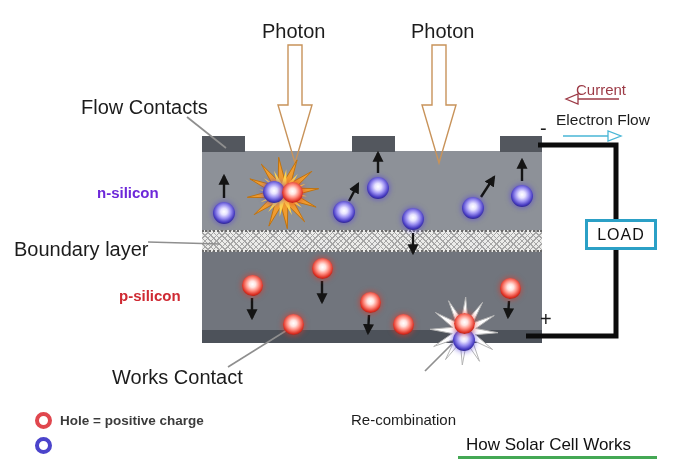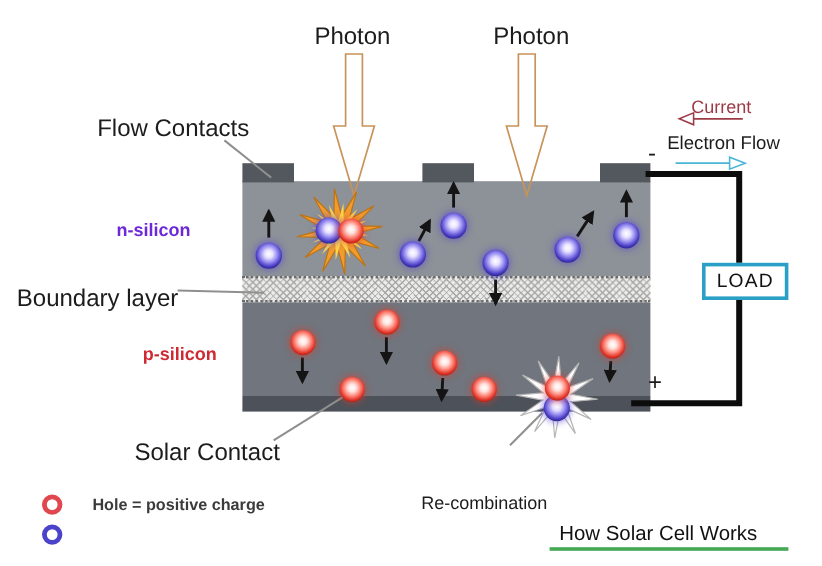--- a/index.html
+++ b/index.html
@@ -23,21 +23,21 @@
     width:21px;height:21px;
     background:radial-gradient(circle at 50% 44%, #ffffff 0%, #ffe4e0 20%, #ff8d80 42%, #e03528 64%, #a81a0f 78%, rgba(168,26,15,0) 95%);
     box-shadow:0 0 5px 1px rgba(230,55,40,0.55);
   }
   .load-box{
     position:absolute;z-index:4;left:585px;top:219px;width:72px;height:31px;
     background:#fff;border:3px solid #2ba0c6;box-sizing:border-box;
     display:flex;align-items:center;justify-content:center;
     font-size:16px;color:#111;letter-spacing:1px;
   }
-  .legend-row{position:absolute;z-index:4;display:flex;align-items:center;gap:25px;}
+  .legend-row{position:absolute;z-index:4;display:flex;align-items:center;gap:8px;}
   .ring{width:9px;height:9px;border-radius:50%;border:4px solid #e0474e;background:#fff;display:inline-block;}
   .legend-text{font-size:13.5px;font-weight:bold;color:#3b3b3b;}
   .title{position:absolute;z-index:4;left:466px;top:435px;font-size:17px;color:#111;}
   .title-underline{position:absolute;z-index:4;left:458px;top:456px;width:199px;height:3px;background:#44a854;}
   .boundary-hatch{box-sizing:border-box;border-top:2px dotted #6a6a6a;border-bottom:2px dotted #6a6a6a;}
 </style>
 </head>
 <body>
 
 <div class="stage">
@@ -82,21 +82,21 @@
       <line x1="369" y1="315" x2="368" y2="333" stroke="#141414" stroke-width="2.4" marker-end="url(#ah)"></line>
       <line x1="509" y1="301" x2="508" y2="317" stroke="#141414" stroke-width="2.4" marker-end="url(#ah)"></line>
     </svg>
 
   <div class="label lbl-16" style="left:262px;top:20px;">Photon</div>
   <div class="label lbl-16" style="left:411px;top:20px;">Photon</div>
   <div class="label lbl-16" style="left:81px;top:96px;">Flow Contacts</div>
   <div class="label lbl-15 bold" id="n-silicon-label" style="left: 97px; top: 184px; color: #6d28d9;">n-silicon</div>
   <div class="label lbl-16" style="left:14px;top:238px;">Boundary layer</div>
   <div class="label lbl-15 bold" id="p-silicon-label" style="left: 107px; top: 287px; color: rgb(207, 42, 51); margin-left: 12px;">p-silicon</div>
-  <div class="label lbl-16" style="left:112px;top:366px;">Solar Contact</div>
+  <div class="label lbl-16" style="left:112px;top:366px;">Works Contact</div>
   <div class="label lbl-15" style="left:351px;top:371px;margin-top:40px;">Re-combination</div>
   <div class="label lbl-15" id="current-label" style="left: 576px; top: 81px; color: rgb(156, 58, 70);">Current</div>
   <div class="label" style="left:556px;top:111px;font-size:15.5px;">Electron Flow</div>
   <div class="label" style="left:540px;top:117px;font-size:20px;">-</div>
   <div class="label" style="left:540px;top:308px;font-size:20px;">+</div>
 
   <div class="load-box" id="load-box" style="border-color: rgb(43, 160, 198);">
     <span>LOAD</span>
   </div>
 

